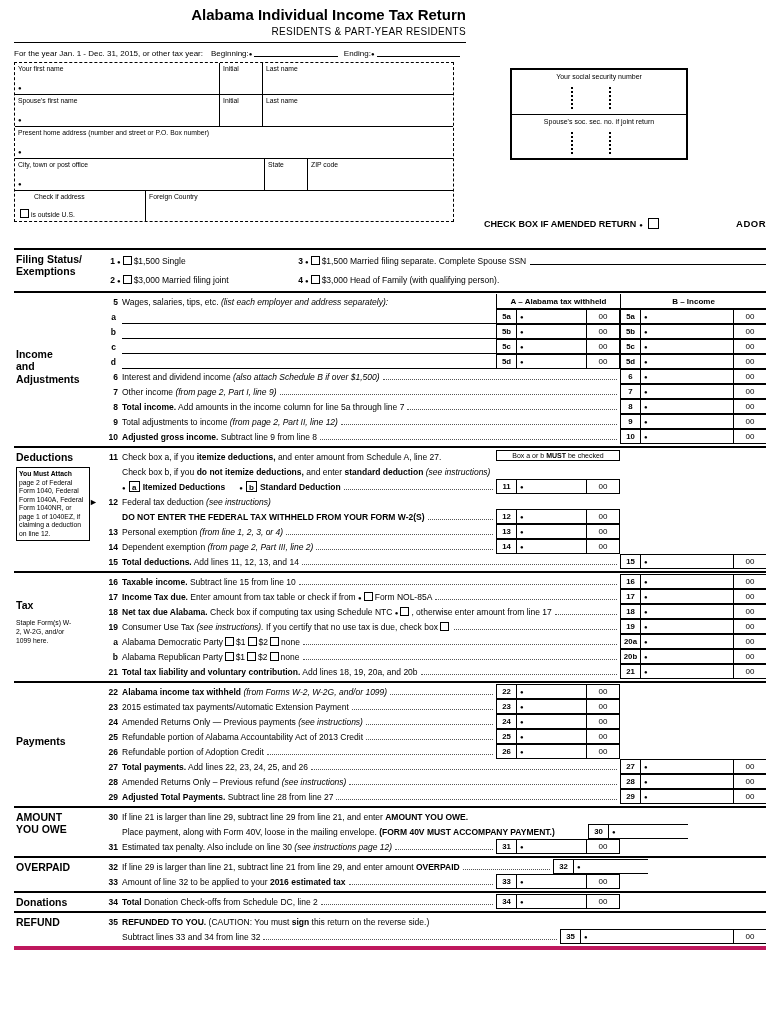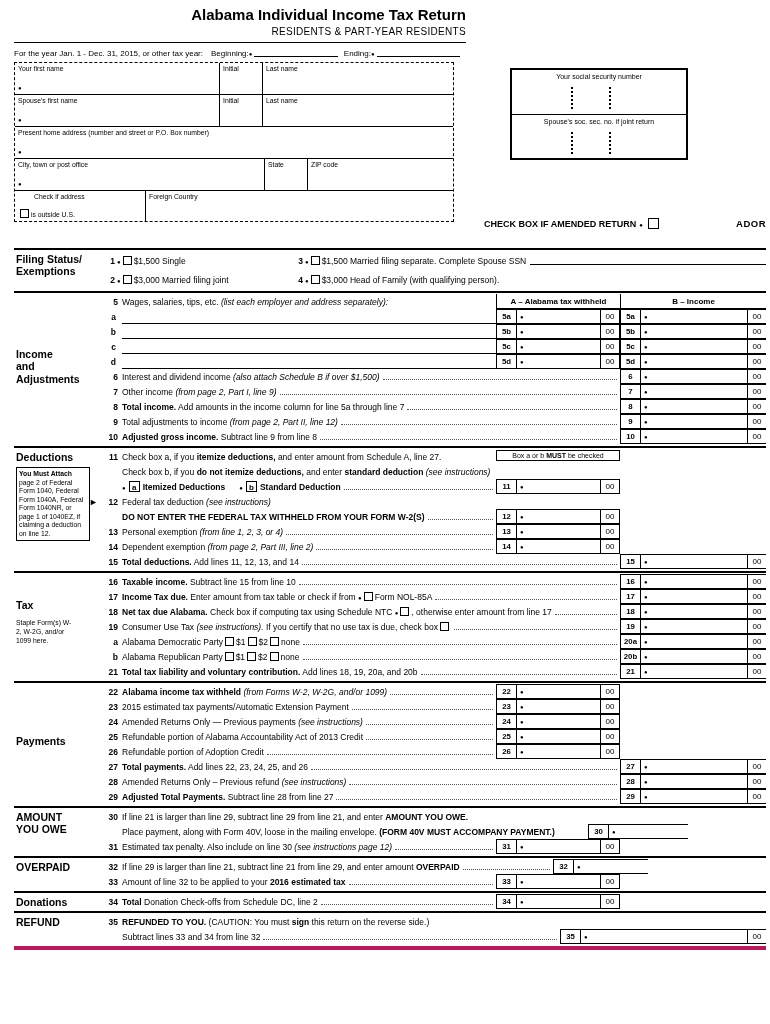--- a/index.html
+++ b/index.html
@@ -58,21 +58,21 @@
 .fr{display:flex;align-items:flex-end;min-height:15px;position:relative}
 .frc{display:flex;align-items:center;min-height:19px;position:relative}
 .ln{width:20px;flex:none;text-align:right;font-weight:bold;padding-right:4px;padding-bottom:2px}
 .tx{padding-bottom:2px;white-space:nowrap}
 .dots{flex:1;min-width:8px;border-bottom:1.5px dotted #555;margin:0 3px 4px 3px}
 .amt{flex:none;display:flex;align-items:stretch;height:15px;border:1px solid #000;border-right:none}
 .amt.mid{border-right:1px solid #000}
 .cnum{min-width:20px;flex:none;display:flex;align-items:center;justify-content:center;font-weight:bold;border-right:1px solid #000;font-size:7.8px;padding:0 1px}
 .cbu{display:flex;align-items:center;padding:0 3px}
 .cval{flex:1}
-.cents{width:19px;flex:none;border-left:1px solid #000;display:flex;align-items:center;justify-content:center;font-size:8px}
+.cents{width:33px;flex:none;border-left:1px solid #000;display:flex;align-items:center;justify-content:center;font-size:8px}
 .mid{width:124px}.right{width:146px}
 .spr{width:146px;flex:none}.sp78{width:78px;flex:none}.sp118{width:118px;flex:none}
 .w30{width:100px}.w32{width:95px}.w35{width:206px}
 .colhead{flex:none;display:flex;align-items:center;justify-content:center;font-weight:bold;font-size:8px;height:15px;border-left:1px solid #000;border-bottom:1px solid #000}
 .wl{width:20px;flex:none;text-align:right;font-weight:bold;padding-right:6px;padding-bottom:2px}
 .wline{flex:1;border-bottom:1px solid #000;align-self:flex-end;height:1px}
 .note11{width:124px;flex:none;border:1px solid #000;font-size:7px;text-align:center;padding:1px 0;align-self:flex-start;margin-top:1px}
 .attach{border:1px solid #000;font-weight:normal;font-size:6.8px;padding:2px;margin-top:4px;line-height:1.25;width:74px}
 .staple{font-weight:normal;font-size:6.8px;margin-top:8px;line-height:1.3;width:60px}
 .arr::before{content:"►";font-size:9px}

